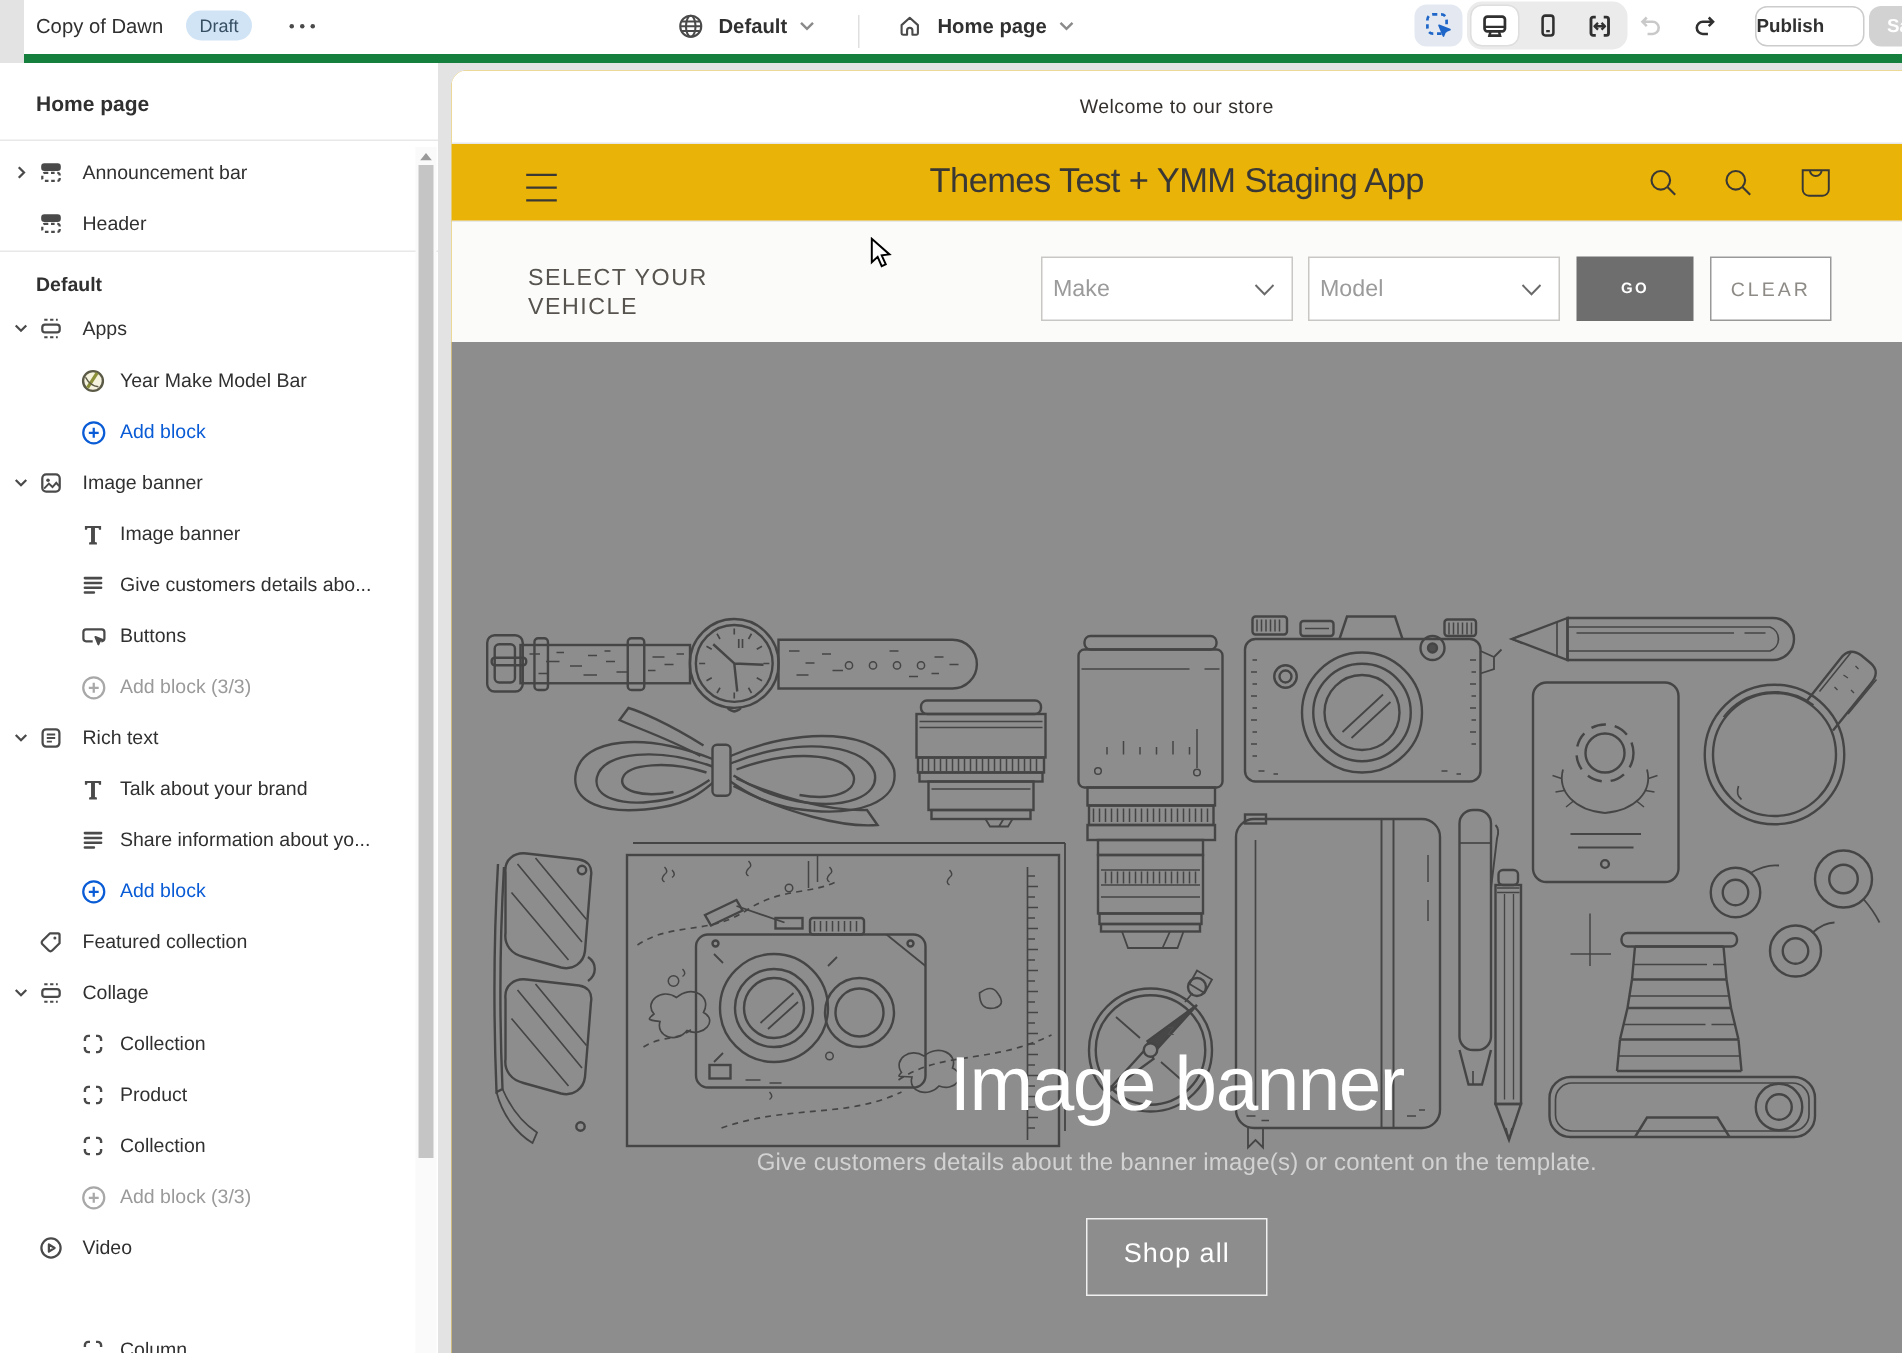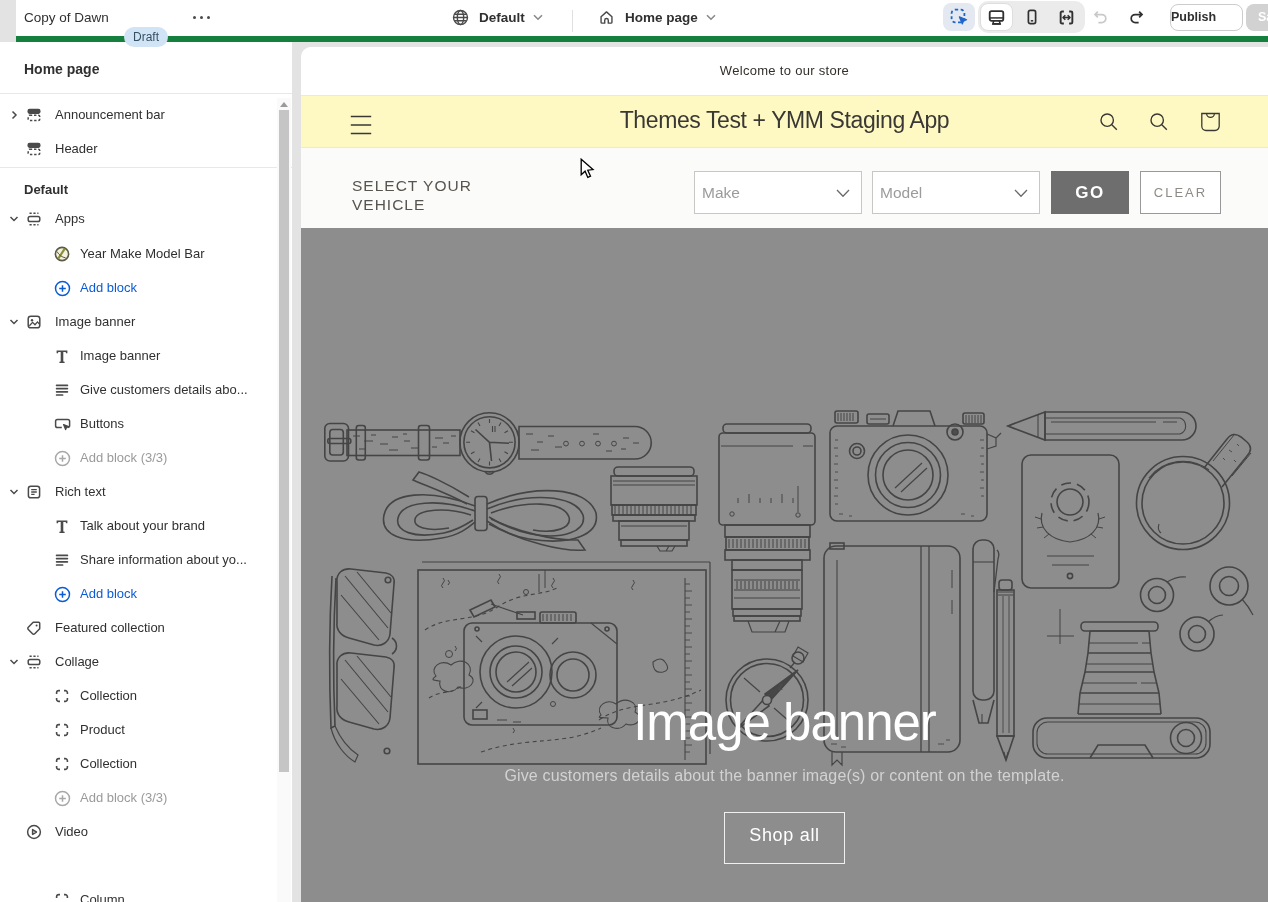--- a/index.html
+++ b/index.html
@@ -2,21 +2,21 @@
 <html><head>
 <meta charset="utf-8">
 <style>
   * { margin:0; padding:0; box-sizing:border-box; }
   html,body { width:1268px; height:902px; overflow:hidden; }
   body { font-family:"Liberation Sans",sans-serif; background:#e3e3e3; position:relative; }
   .abs { position:absolute; }
   
   .topbar { position:absolute; left:16px; top:0; width:1268px; height:42px; background:#fff; border-bottom:6px solid #15803d; z-index:30; }
   .tb-name { position:absolute; left:8px; top:10px; font-size:13.5px; color:#303030; font-weight:450; }
-  .badge { position:absolute; left:108px; top:7px; height:20px; padding:0 9px; background:#d1e4f6; border-radius:10px; font-size:12px; color:#374f63; font-weight:500; line-height:20px;margin-top:20px; }
+  .badge { position:absolute; left:108px; top:7px; height:20px; padding:0 9px; background:#d1e4f6; border-radius:10px; font-size:12px; color:#374f63; font-weight:500; line-height:20px; }
   .dots { position:absolute; left:177px; top:14px; width:20px; height:6px; }
   .dots i { position:absolute; top:1.5px; width:3.4px; height:3.4px; border-radius:50%; background:#4a4a4a; }
   .mid { position:absolute; top:0; height:34px; display:flex; align-items:center; color:#303030; font-size:13.5px; font-weight:600; }
   .chev { margin-left:8px; }
   .vdiv { position:absolute; left:556px; top:10px; width:1px; height:22px; background:#e0e0e0; }
   .selbox { position:absolute; left:927px; top:3px; width:32px; height:28px; background:#e4e9f1; border-radius:8px; display:flex; align-items:center; justify-content:center; }
   .devgroup { position:absolute; left:962px; top:1px; width:107px; height:32px; background:#ebebeb; border-radius:10px; }
   .devactive { position:absolute; left:2px; top:2px; width:33px; height:28px; background:#fff; border-radius:8px; border:1px solid #dedede; }
   .icobtn { position:absolute; top:0; width:33px; height:32px; display:flex; align-items:center; justify-content:center; }
   .publish { position:absolute; left:1154px; top:4px; width:73px; height:27px; background:#fff; border:1px solid #ccc; border-radius:8px; font-size:12.5px; font-weight:550; color:#303030; text-align:left; line-height:25px; }
@@ -30,30 +30,30 @@
   .row .txt2 { position:absolute; left:80px; top:9px; white-space:nowrap; }
   .row .chv { position:absolute; left:8px; top:9px; }
   .row .ico { position:absolute; left:26px; top:9px; }
   .row .ico2 { position:absolute; left:54px; top:9px; }
   .tpl { position:absolute; left:24px; font-size:13px; font-weight:650; color:#303030; }
   .blue { color:#0a5cd6; font-weight:500; }
   .gray { color:#9a9a9a; }
   .sb-scroll { position:absolute; left:277px; top:56px; width:14px; height:804px; background:#fafafa; }
   .sb-thumb { position:absolute; left:2px; top:12px; width:10px; height:662px; background:#c5c5c5; }
   
-  .preview { position:absolute; left:301px; top:47px; width:967px; height:855px; background:#fef9c3; border-radius:10px 0 0 0; overflow:hidden; z-index:10; }
+  .preview { position:absolute; left:301px; top:47px; width:967px; height:855px; background:#eab308; border-radius:10px 0 0 0; overflow:hidden; z-index:10; }
   .annc { position:absolute; left:0; top:0; width:967px; height:49px; background:#fff; border-bottom:1px solid #e8e8e8; }
   .annc span { position:absolute; left:0; right:0; top:16px; text-align:center; font-size:13px; color:#332f2c; letter-spacing:.3px; }
   .phead { position:absolute; left:0; top:49px; width:967px; height:52px; border-bottom:1px solid #e8e8e8; }
   .ptitle { position:absolute; left:0; right:0; top:11px; text-align:center; font-size:23px; color:#3a3835; letter-spacing:-0.4px; }
   .ymm { position:absolute; left:0; top:101px; width:967px; height:80px; background:#fbfbfa; }
   .ymm-label { position:absolute; left:51px; top:28px; font-size:15.5px; letter-spacing:1px; color:#57544f; line-height:19px; }
   .sel { position:absolute; top:23px; width:168px; height:43px; background:#fff; border:1px solid #c9c7c3; font-size:15.5px; line-height:41px; padding-left:7px; color:#3a3835; }
   .sel .ch { position:absolute; right:11px; top:17px; line-height:0; height:9px; }
-  .go { position:absolute; left:750px; top:23px; width:78px; height:43px; background:#6e6e6e; color:#fff; font-size:17px; font-weight:600; letter-spacing:1.5px; text-align:center; line-height:43px; }
+  .go { position:absolute; left:750px; top:23px; width:78px; height:43px; background:#6e6e6e; color:#fff; font-size:10px; font-weight:600; letter-spacing:1.5px; text-align:center; line-height:43px; }
   .clear { position:absolute; left:839px; top:23px; width:81px; height:43px; background:#fff; border:1px solid #999; color:#8e8b87; font-size:13px; letter-spacing:2px; text-align:center; line-height:41px; }
   .banner { position:absolute; left:0; top:181px; width:967px; height:674px; background:#8d8d8d; }
   .bn-h1 { position:absolute; left:0; right:0; top:465px; text-align:center; font-size:51px; color:#fff; font-weight:400; letter-spacing:-1px; }
   .bn-sub { position:absolute; left:0; right:0; top:539px; text-align:center; font-size:16px; color:#d2d2d2; letter-spacing:0.15px; }
   .bn-btn { position:absolute; left:423px; top:584px; width:121px; height:52px; border:1px solid #f0f0f0; color:#fff; font-size:18px; letter-spacing:.7px; text-align:center; line-height:44px; }
 </style>
 </head>
 <body>
 
 <div class="preview">

